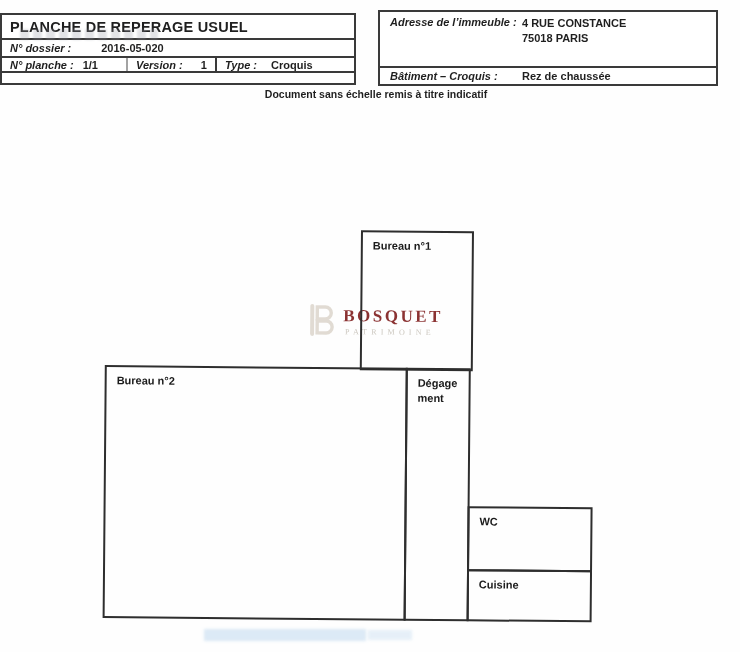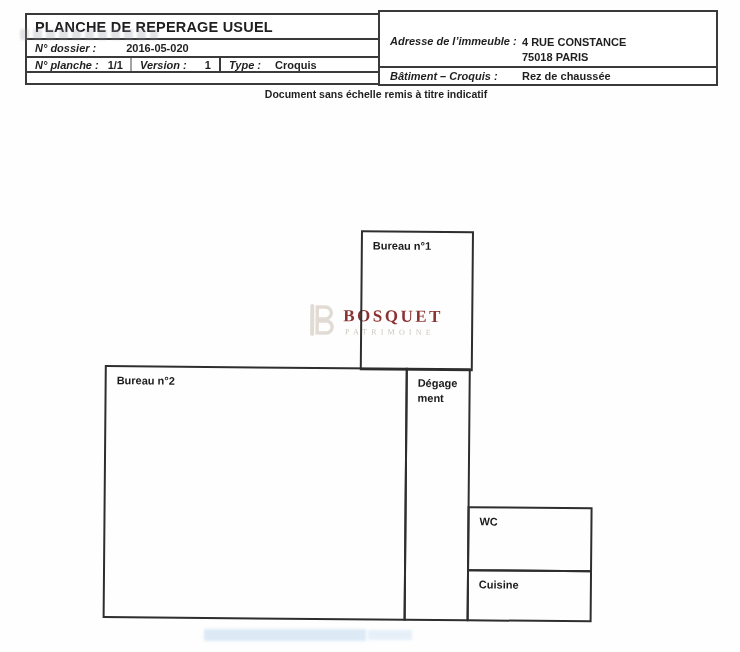--- a/index.html
+++ b/index.html
@@ -6,44 +6,44 @@
   body{
     width:740px;height:652px;position:relative;overflow:hidden;
     background:#fefefe;
     font-family:"Liberation Sans",sans-serif;
     color:#1f1f1f;
   }
   .page{position:absolute;inset:0;}
 
   
   .tbl{position:absolute;border:2px solid #3a3a3a;background:#fff;box-sizing:border-box;}
-  .tbl-left{left:25px;top:13px;width:356px;height:72px;display:flex;flex-direction:column;}
+  .tbl-left{left:0;top:13px;width:356px;height:72px;display:flex;flex-direction:column;}
   .tbl-right{left:378px;top:10px;width:340px;height:76px;display:flex;flex-direction:column;}
 
   .row{box-sizing:border-box;display:flex;align-items:center;}
   .row-title{height:25px;border-bottom:2px solid #3a3a3a;padding-left:8px;}
   .row-dossier{height:18px;border-bottom:2px solid #3a3a3a;padding-left:8px;}
   .row-planche{height:15px;border-bottom:2px solid #3a3a3a;}
   .row-origine{flex:1;padding-left:8px;}
 
   .cell{box-sizing:border-box;height:100%;display:flex;align-items:center;padding-left:8px;}
-  .cell-planche{width:105px;border-right:2px solid #a3a3a3;}
+  .cell-planche{width:126px;border-right:2px solid #a3a3a3;}
   .cell-version{width:89px;border-right:2px solid #3a3a3a;}
   .cell-type{flex:1;}
 
   .doc-title{font-size:14.5px;font-weight:bold;letter-spacing:.2px;}
   .lbl{font-size:11px;font-weight:bold;font-style:italic;white-space:nowrap;}
   .val{font-size:11px;font-weight:bold;white-space:nowrap;}
   .row-dossier .val{margin-left:30px;}
   .cell-planche .val{margin-left:9px;}
   .cell-version .val{margin-left:18px;}
   .cell-type .val{margin-left:14px;}
   .row-origine .val{margin-left:12px;}
 
-  .r-row1{flex:1;border-bottom:2px solid #3a3a3a;display:flex;align-items:flex-start;padding-top:16px;margin-top:7px;}
+  .r-row1{flex:1;border-bottom:2px solid #3a3a3a;display:flex;align-items:flex-start;padding-top:4px;}
   .r-row2{height:16px;display:flex;align-items:center;}
   .r-label{width:142px;padding-left:10px;box-sizing:border-box;flex-shrink:0;}
   .r-value{font-size:11px;font-weight:bold;line-height:15px;}
 
   .note{position:absolute;left:6px;top:88px;width:740px;text-align:center;
         font-size:10.5px;font-weight:bold;}
 
   
   .wm-top{position:absolute;left:20px;top:29px;width:138px;height:11px;border-radius:2px;
     background:repeating-linear-gradient(90deg,rgba(150,152,164,.55) 0 9px,rgba(150,152,164,0) 9px 13px);

